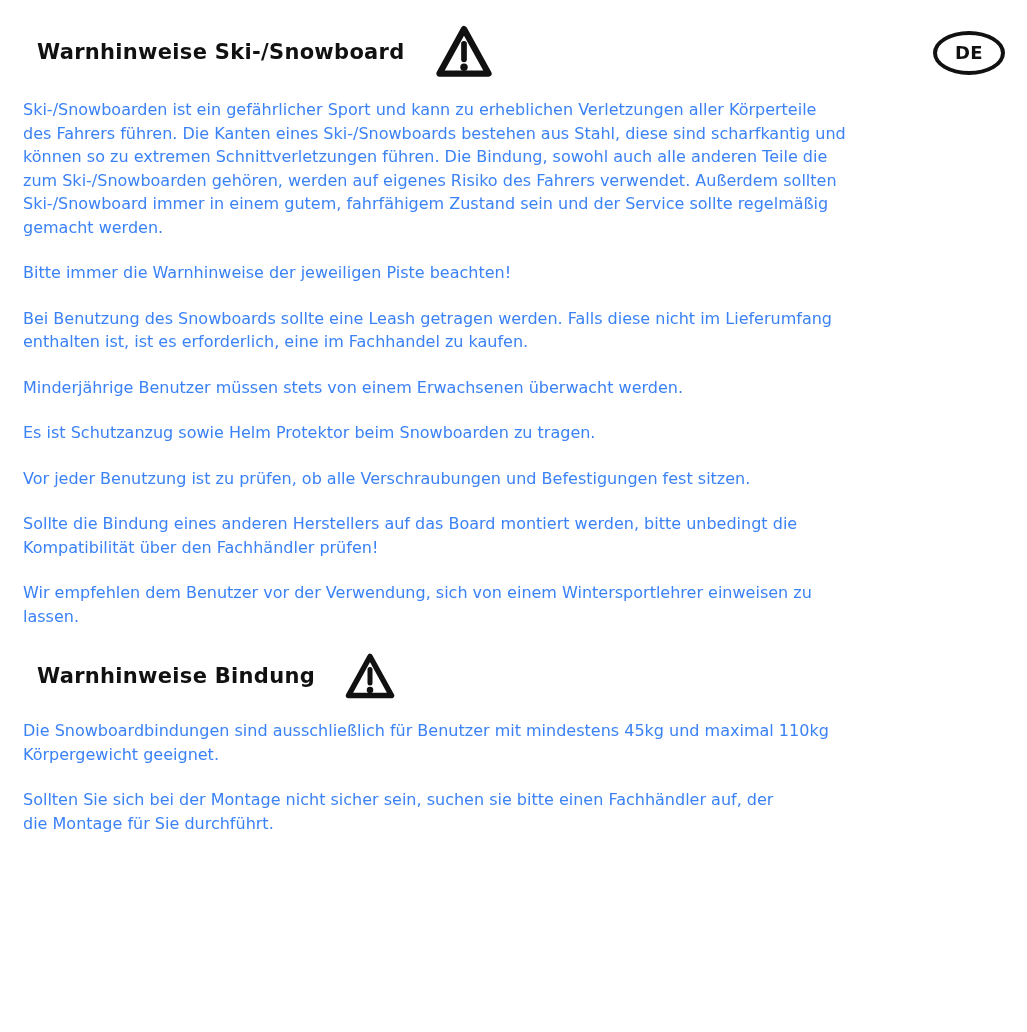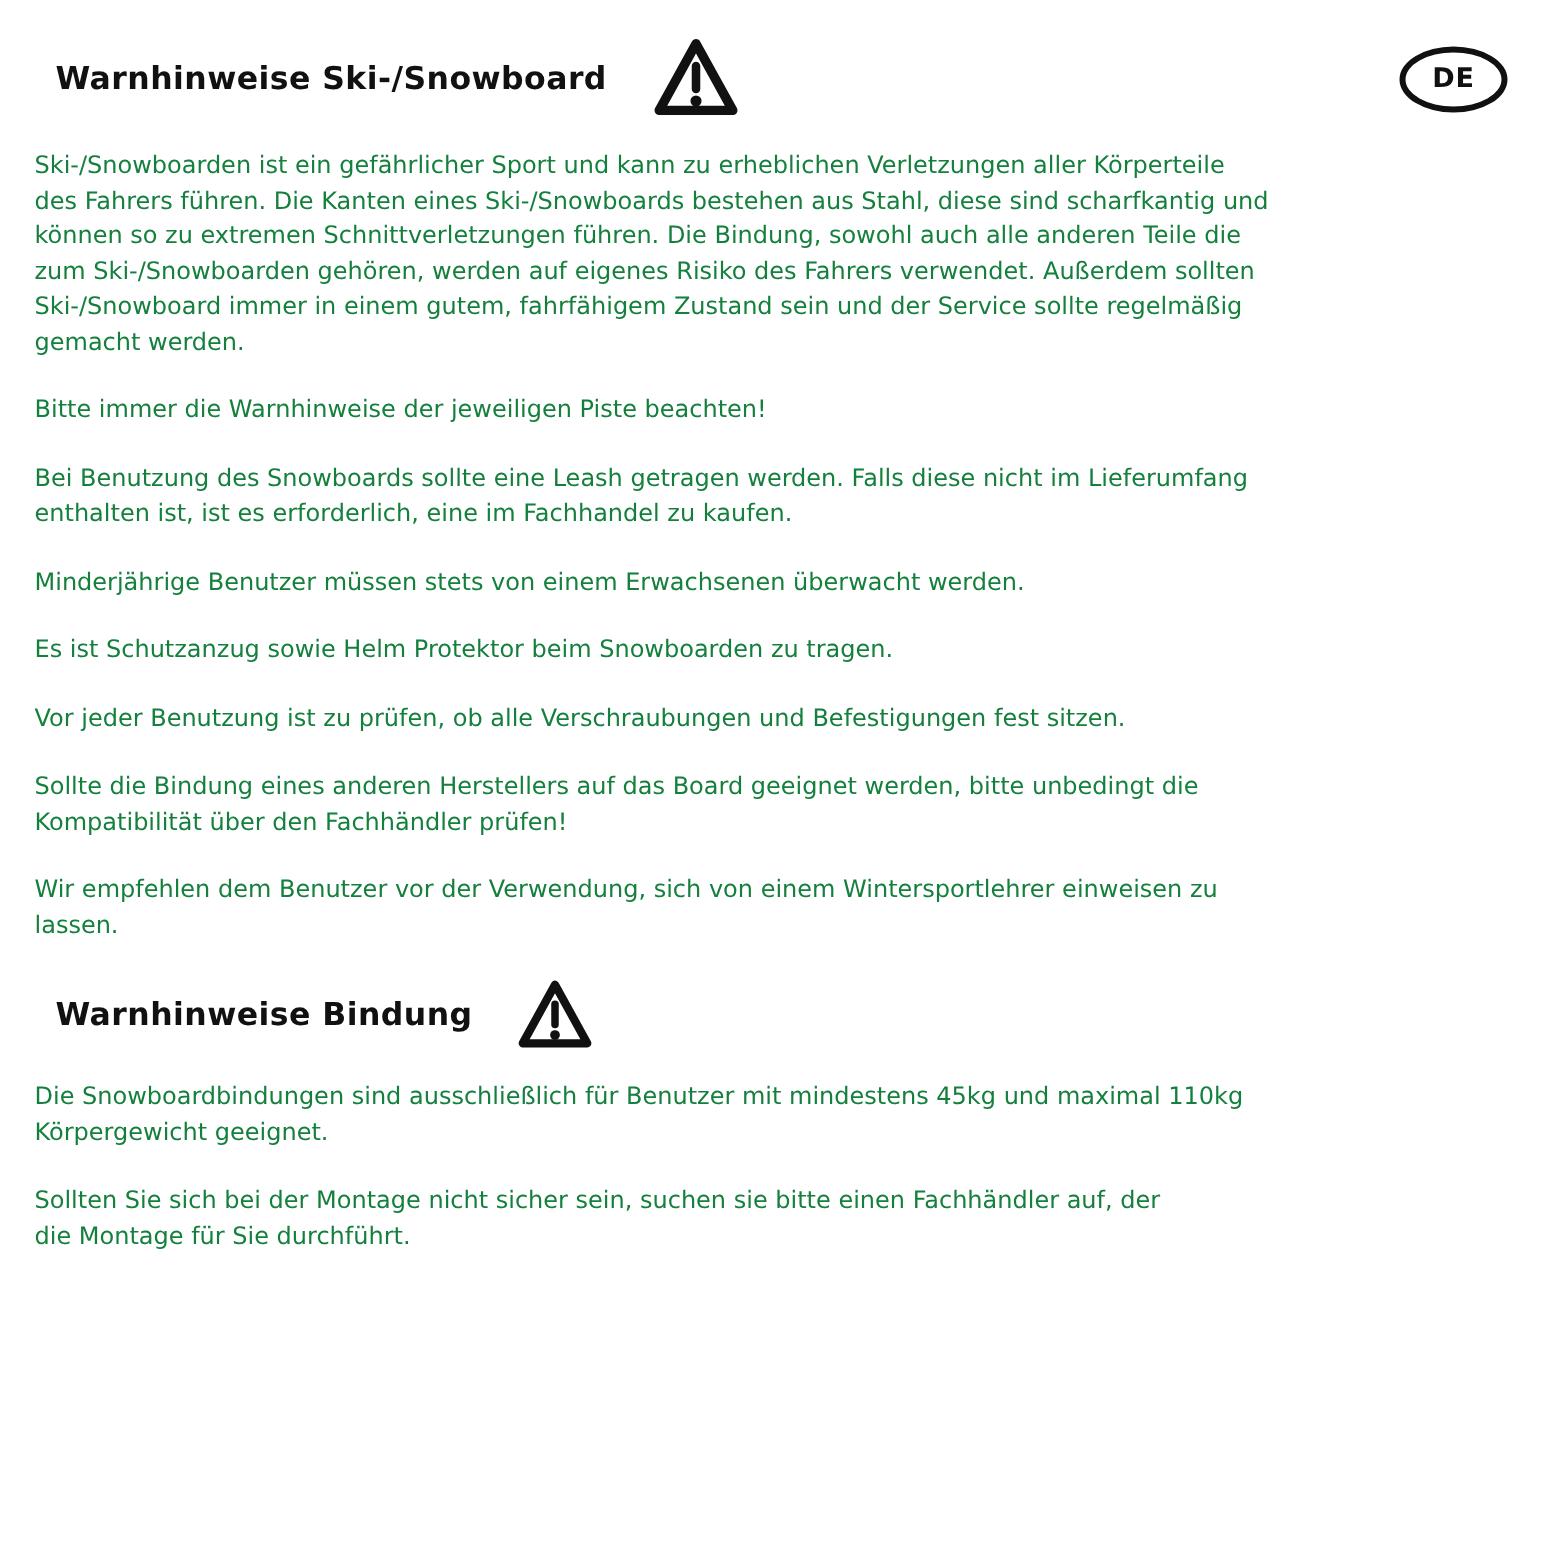--- a/index.html
+++ b/index.html
@@ -46,21 +46,21 @@
     font-weight: bold;
     letter-spacing: 0.5px;
     color: #111111;
     flex: 0 0 auto;
   }
   .para {
     font-size: 16px;
     line-height: 23.5px;
     white-space: pre-line;
     margin-bottom: 22px;
-    color: #15803d;
+    color: #3b82f6;
   }
 </style>
 </head>
 <body>
 
 <div class="page">
 
   <div class="heading-row first">
     <h1>Warnhinweise Ski-/Snowboard</h1>
     <span class="warn-icon">
@@ -80,21 +80,21 @@
 können so zu extremen Schnittverletzungen führen. Die Bindung, sowohl auch alle anderen Teile die
 zum Ski-/Snowboarden gehören, werden auf eigenes Risiko des Fahrers verwendet. Außerdem sollten
 Ski-/Snowboard immer in einem gutem, fahrfähigem Zustand sein und der Service sollte regelmäßig
 gemacht werden.</p>
   <p class="para">Bitte immer die Warnhinweise der jeweiligen Piste beachten!</p>
   <p class="para">Bei Benutzung des Snowboards sollte eine Leash getragen werden. Falls diese nicht im Lieferumfang
 enthalten ist, ist es erforderlich, eine im Fachhandel zu kaufen.</p>
   <p class="para">Minderjährige Benutzer müssen stets von einem Erwachsenen überwacht werden.</p>
   <p class="para">Es ist Schutzanzug sowie Helm Protektor beim Snowboarden zu tragen.</p>
   <p class="para">Vor jeder Benutzung ist zu prüfen, ob alle Verschraubungen und Befestigungen fest sitzen.</p>
-  <p class="para">Sollte die Bindung eines anderen Herstellers auf das Board geeignet werden, bitte unbedingt die
+  <p class="para">Sollte die Bindung eines anderen Herstellers auf das Board montiert werden, bitte unbedingt die
 Kompatibilität über den Fachhändler prüfen!</p>
   <p class="para">Wir empfehlen dem Benutzer vor der Verwendung, sich von einem Wintersportlehrer einweisen zu
 lassen.</p>
 
   <div class="heading-row second">
     <h2>Warnhinweise Bindung</h2>
     <span class="warn-icon">
       <svg width="50" height="54" viewBox="0 0 100 100" aria-hidden="true">
         <path d="M50 9 L93 87 L7 87 Z" fill="none" stroke="#111111" stroke-width="11" stroke-linejoin="round"></path>
         <line x1="50" y1="35" x2="50" y2="62" stroke="#111111" stroke-width="10" stroke-linecap="round"></line>

